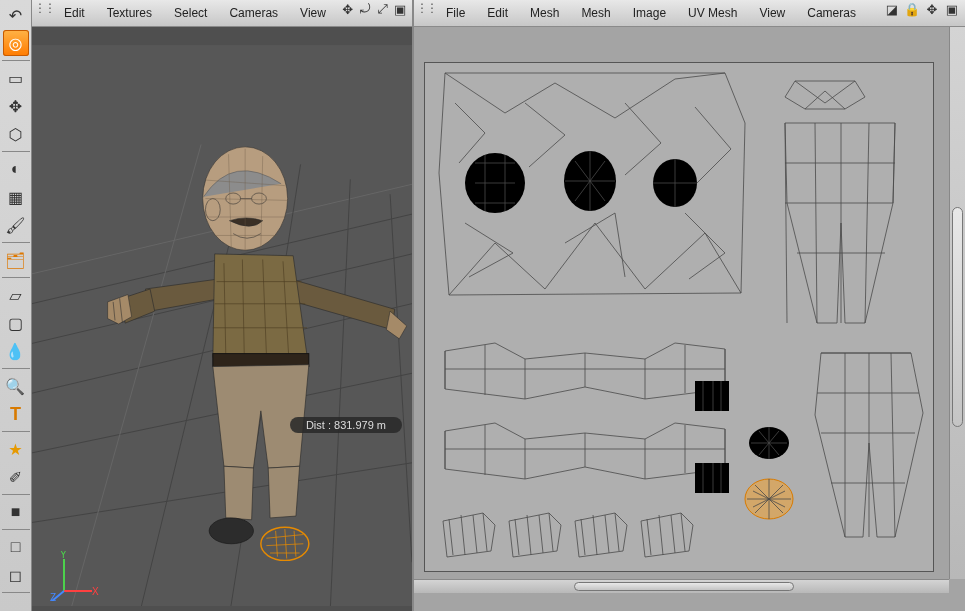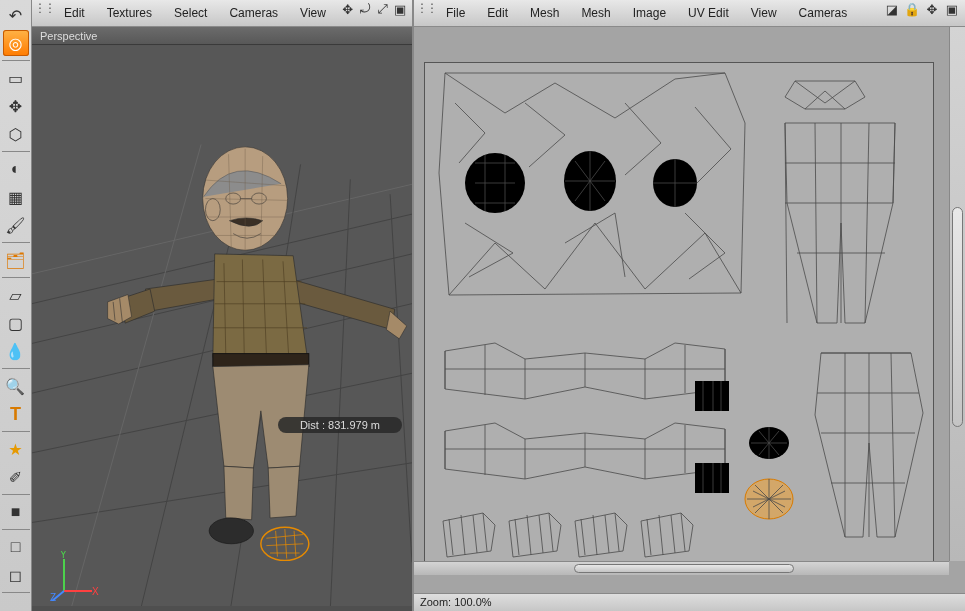--- a/index.html
+++ b/index.html
@@ -27,21 +27,21 @@
   .menubar .spacer { flex:1; }
   .menubar .ibtn { width:18px; height:18px; display:flex; align-items:center; justify-content:center; color:#333; font-size:13px; cursor:pointer; }
 
   
   .viewport { position: relative; flex:1; background: #4f4f4f; overflow:hidden; }
   .vp-header { height:18px; background:linear-gradient(#6b6b6b,#585858); color:#ddd; font-size:11px; padding:3px 8px; border-bottom:1px solid #3a3a3a; }
   .vp-grid { position:absolute; inset:18px 0 0 0; }
   .vp-grid rect.floor { fill:#575757; }
   .vp-grid line { stroke:#444; stroke-width:1; }
   .vp-grid line.axis { stroke:#666; }
-  .dist-badge { position:absolute; right:10px; top:390px; background:rgba(40,40,40,0.85); color:#ddd; font-size:11px; padding:2px 22px; border-radius:8px; }
+  .dist-badge { position:absolute; right:10px; top:390px; background:rgba(40,40,40,0.85); color:#ddd; font-size:11px; padding:2px 16px; border-radius:8px; }
   .axes-gizmo { position:absolute; left:18px; bottom:10px; width:50px; height:50px; }
   .axes-gizmo text { font-size:10px; font-family:Arial; }
   .character { position:absolute; left:50px; top:70px; width:330px; height:480px; }
 
   
   .uv-scroll { flex:1; background:#a4a4a4; position:relative; overflow:hidden; }
   .uv-canvas { position:absolute; left:10px; top:35px; width:510px; height:510px; background:#afafaf; border:1px solid #555; }
   .uv-scrollbar-h { position:absolute; left:0; right:16px; bottom:18px; height:14px; background:linear-gradient(#d4d4d4,#b8b8b8); border-top:1px solid #888; }
   .uv-scrollbar-h .thumb { position:absolute; left:160px; width:220px; top:2px; bottom:2px; background:linear-gradient(#e8e8e8,#c4c4c4); border:1px solid #777; border-radius:6px; }
   .uv-scrollbar-v { position:absolute; right:0; top:0; bottom:32px; width:16px; background:linear-gradient(#d4d4d4,#b8b8b8); border-left:1px solid #888; }
@@ -97,21 +97,20 @@
       <span class="menu-item">Cameras</span>
       <span class="menu-item">View</span>
       <span class="spacer"></span>
       <span class="ibtn">✥</span>
       <span class="ibtn">⤾</span>
       <span class="ibtn">⤢</span>
       <span class="ibtn">▣</span>
     </div>
 
     <div class="viewport">
-      <div class="vp-header">Perspective</div>
 
       <svg class="vp-grid" viewBox="0 0 382 564">
         <rect class="floor" x="0" y="0" width="382" height="564"></rect>
 
         <g>
           <line class="axis" x1="0" y1="230" x2="382" y2="140"></line>
           <line x1="0" y1="260" x2="382" y2="170"></line>
           <line x1="0" y1="300" x2="382" y2="210"></line>
           <line x1="0" y1="350" x2="382" y2="260"></line>
           <line x1="0" y1="410" x2="382" y2="330"></line>
@@ -196,21 +195,21 @@
   </div>
 
   <div class="panel panel-right">
     <div class="menubar">
       <div class="grip"></div>
       <span class="menu-item">File</span>
       <span class="menu-item">Edit</span>
       <span class="menu-item">Mesh</span>
       <span class="menu-item">Mesh</span>
       <span class="menu-item">Image</span>
-      <span class="menu-item">UV Edit</span>
+      <span class="menu-item">UV Mesh</span>
       <span class="menu-item">View</span>
       <span class="menu-item">Cameras</span>
       <span class="spacer"></span>
       <span class="ibtn">◪</span>
       <span class="ibtn">🔒</span>
       <span class="ibtn">✥</span>
       <span class="ibtn">▣</span>
     </div>
 
     <div class="uv-scroll">
@@ -294,19 +293,14 @@
       </div>
 
       <div class="uv-scrollbar-v">
           <div class="thumb"></div>
         </div>
       <div class="uv-scrollbar-h">
           <div class="thumb"></div>
         </div>
     </div>
 
-    <div class="uv-footer">
-      <span>Zoom:</span>
-      <span> </span>
-      <span>100.0%</span>
-    </div>
   </div>
 </div>
 
 </body></html>

